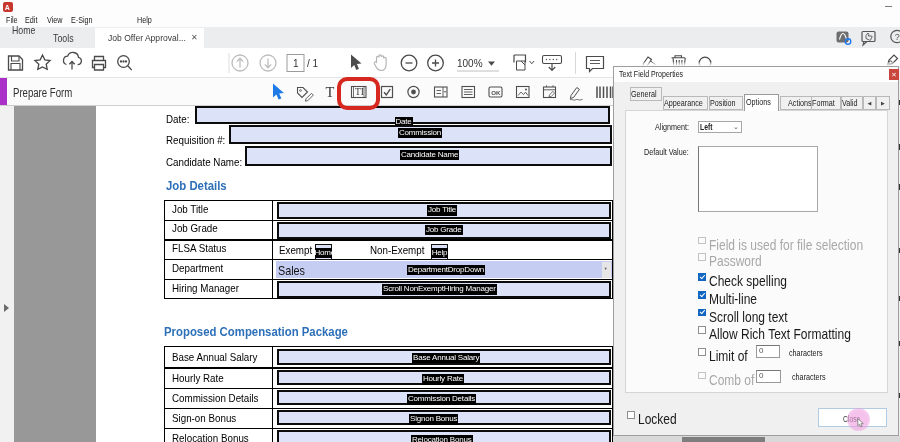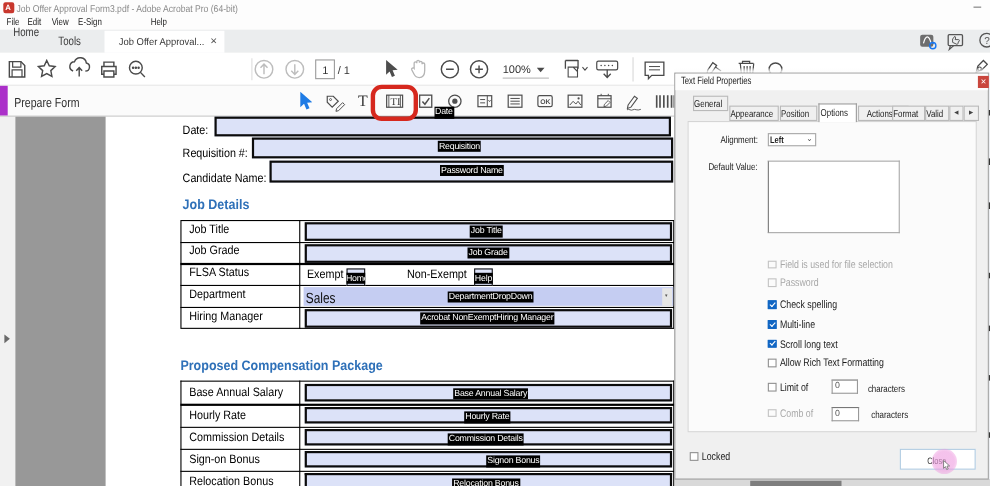--- a/index.html
+++ b/index.html
@@ -8,34 +8,33 @@
   #stage { position:relative; width:900px; height:442px; background:#fff; }
   .tag { position:absolute; background:#000; color:#fff; font-size:8px; line-height:10.5px; height:10.5px; padding:0 1px; text-align:center; white-space:nowrap; letter-spacing:-0.2px; }
   .fld { position:absolute; background:#dce2f8; border:2px solid #0c0c0c; }
   .lbl { position:absolute; font-size:11px; color:#000; white-space:nowrap; transform:scaleX(0.89); transform-origin:0 50%; }
   .tabx { position:absolute; height:13.5px; border:1px solid #b9b9b9; background:#f0f0f0; font-size:9px; color:#222; text-align:center; line-height:12px; white-space:nowrap; }
   .tabx.on { height:16.5px; background:#fff; border-color:#9a9a9a; border-bottom:none; z-index:2; line-height:15px; }
   .sx80 { display:inline-block; transform:scaleX(0.8); transform-origin:0 0; white-space:nowrap; }
   .dtx { position:absolute; font-size:9px; color:#1a1a1a; white-space:nowrap; }
   .cbrow { position:absolute; left:84px; height:9px; white-space:nowrap; }
   .cbrow .cb { position:absolute; left:0; top:0; width:7.6px; height:7.6px; background:#fff; border:1px solid #8f8f8f; }
-  .cbrow .ct { position:absolute; left:10.5px; top:-1px; font-size:10px; color:#1a1a1a; }
+  .cbrow .ct { position:absolute; left:10.5px; top:-1px; font-size:15px; color:#1a1a1a; }
   .cbrow.dis .cb { border-color:#c3c3c3; background:#fbfbfb; }
   .cbrow.dis .ct { color:#a8a8a8; }
   .cbrow.on2 .cb { background:#1166c4; border-color:#1166c4; }
   .cbrow.on2 .cb:after { content:""; position:absolute; left:1.4px; top:0.8px; width:3.6px; height:2.2px; border-left:1.2px solid #fff; border-bottom:1.2px solid #fff; transform:rotate(-48deg); }
 </style>
 </head>
 <body>
 <div id="stage">
 
   <div class="abs" style="left:0;top:0;width:900px;height:13px;background:#fdfdfd;"></div>
   <div class="abs" style="left:3px;top:2px;width:10px;height:10px;background:#c8372d;border-radius:2px;"></div>
   <div class="abs" style="left:4.7px;top:3.5px;width:6.6px;height:7px;color:#fff;font-size:7px;font-weight:bold;line-height:7px;">A</div>
-  <div class="abs" style="left:15.3px;top:3px;height:11px;line-height:10px;font-size:9px;color:#8a8a8a;"><span style="display:inline-block;transform:scaleX(0.868);transform-origin:0 0;white-space:nowrap;">Job Offer Approval Form3.pdf - Adobe Acrobat Pro (64-bit)</span></div>
   <div class="abs" style="left:885px;top:6px;width:7px;height:1.4px;background:#7a7a7a;"></div>
 
   <div class="abs" style="left:0;top:13px;width:900px;height:14px;background:#fdfdfd;"></div>
   <div class="abs" style="left:5.7px;top:15px;font-size:9px;color:#1c1c1c;"><span class="sx80">File</span></div>
   <div class="abs" style="left:25.2px;top:15px;font-size:9px;color:#1c1c1c;"><span class="sx80">Edit</span></div>
   <div class="abs" style="left:47px;top:15px;font-size:9px;color:#1c1c1c;"><span class="sx80">View</span></div>
   <div class="abs" style="left:70.7px;top:15px;font-size:9px;color:#1c1c1c;"><span class="sx80">E-Sign</span></div>
   <div class="abs" style="left:100.4px;top:29px;font-size:9px;color:#1c1c1c;"><span class="sx80">Window</span></div>
   <div class="abs" style="left:136.8px;top:15px;font-size:9px;color:#1c1c1c;"><span class="sx80">Help</span></div>
 
@@ -183,29 +182,29 @@
 
   <div class="abs" style="left:0;top:106px;width:900px;height:336px;background:#989898;"></div>
   <div class="abs" style="left:0;top:106px;width:14px;height:336px;background:#f1f1f1;"></div>
   <div class="abs" style="left:4px;top:304px;width:0;height:0;border-left:5px solid #6a6a6a;border-top:4px solid transparent;border-bottom:4px solid transparent;"></div>
 
   <div class="abs" style="left:96px;top:106px;width:517px;height:336px;background:#ffffff;"></div>
   <div id="page">
 
     <div class="lbl" style="left:166px;top:112.5px;">Date:</div>
     <div class="fld" style="left:195px;top:106px;width:415px;height:18px;"></div>
-    <div class="tag" style="left:394.5px;top:97px;">Date</div>
+    <div class="tag" style="left:394.5px;top:117px;">Date</div>
 
     <div class="lbl" style="left:166px;top:134px;">Requisition #:</div>
     <div class="fld" style="left:229px;top:125px;width:383px;height:19px;"></div>
-    <div class="tag" style="left:398px;top:127.5px;">Requisition</div>
+    <div class="tag" style="left:398px;top:127.5px;">Commission</div>
 
     <div class="lbl" style="left:166px;top:155.5px;">Candidate Name:</div>
     <div class="fld" style="left:245px;top:146px;width:367px;height:20px;"></div>
-    <div class="tag" style="left:400px;top:149.5px;">Password Name</div>
+    <div class="tag" style="left:400px;top:149.5px;">Candidate Name</div>
 
     <div class="abs" style="left:166px;top:179px;font-size:12.5px;font-weight:bold;color:#2e70b8;transform:scaleX(0.91);transform-origin:0 0;">Job Details</div>
 
     <div class="abs" style="left:163.5px;top:200px;width:449.5px;height:99px;border:1.4px solid #000;"></div>
     <div class="abs" style="left:272px;top:200px;width:1.4px;height:99px;background:#000;"></div>
     <div class="abs" style="left:163.5px;top:219.7px;width:449.5px;height:1.4px;background:#000;"></div>
     <div class="abs" style="left:163.5px;top:239.4px;width:449.5px;height:1.4px;background:#000;"></div>
     <div class="abs" style="left:163.5px;top:259.1px;width:449.5px;height:1.4px;background:#000;"></div>
     <div class="abs" style="left:163.5px;top:278.8px;width:449.5px;height:1.4px;background:#000;"></div>
 
@@ -228,21 +227,21 @@
     <div class="abs" style="left:431px;top:244px;width:17px;height:15.5px;background:#dce2f8;border:1.4px solid #111;"></div>
     <div class="tag" style="left:431px;top:247.5px;width:17px;overflow:hidden;padding:0;">Help</div>
 
     <div class="abs" style="left:276px;top:261px;width:335.5px;height:17px;background:#c5cdf2;"></div>
     <div class="abs" style="left:277.5px;top:262.5px;font-size:13.5px;color:#111;transform:scaleX(0.8);transform-origin:0 0;">Sales</div>
     <div class="tag" style="left:407px;top:264.8px;">DepartmentDropDown</div>
     <div class="abs" style="left:601.7px;top:262px;width:9.8px;height:15.5px;background:#e6e6e6;"></div>
     <div class="abs" style="left:604.5px;top:265.5px;width:5px;height:5px;font-size:4.5px;color:#555;line-height:5px;">▾</div>
 
     <div class="fld" style="left:276.5px;top:281px;width:334.5px;height:16.5px;"></div>
-    <div class="tag" style="left:382px;top:284px;">Acrobat NonExemptHiring Manager</div>
+    <div class="tag" style="left:382px;top:284px;">Scroll NonExemptHiring Manager</div>
 
     <div class="abs" style="left:164px;top:325px;font-size:12.5px;font-weight:bold;color:#2e70b8;transform:scaleX(0.91);transform-origin:0 0;">Proposed Compensation Package</div>
 
     <div class="abs" style="left:163.5px;top:345.5px;width:449.5px;height:96.5px;border:1.4px solid #000;border-bottom:none;"></div>
     <div class="abs" style="left:272px;top:345.5px;width:1.4px;height:96.5px;background:#000;"></div>
     <div class="abs" style="left:163.5px;top:367.4px;width:449.5px;height:1.4px;background:#000;"></div>
     <div class="abs" style="left:163.5px;top:387.5px;width:449.5px;height:1.4px;background:#000;"></div>
     <div class="abs" style="left:163.5px;top:407.6px;width:449.5px;height:1.4px;background:#000;"></div>
     <div class="abs" style="left:163.5px;top:427.7px;width:449.5px;height:1.4px;background:#000;"></div>
 
@@ -252,21 +251,21 @@
     <div class="lbl" style="left:172px;top:411.5px;">Sign-on Bonus</div>
     <div class="lbl" style="left:172px;top:431.5px;">Relocation Bonus</div>
 
     <div class="fld" style="left:276.5px;top:349px;width:334.5px;height:15.5px;"></div>
     <div class="tag" style="left:412px;top:352.8px;">Base Annual Salary</div>
     <div class="fld" style="left:276.5px;top:369.5px;width:334.5px;height:15.5px;"></div>
     <div class="tag" style="left:422px;top:374.3px;">Hourly Rate</div>
     <div class="fld" style="left:276.5px;top:389.6px;width:334.5px;height:15.5px;"></div>
     <div class="tag" style="left:407px;top:394.3px;">Commission Details</div>
     <div class="fld" style="left:276.5px;top:409.7px;width:334.5px;height:15.5px;"></div>
-    <div class="tag" style="left:442px;top:414.4px;">Signon Bonus</div>
+    <div class="tag" style="left:409px;top:414.4px;">Signon Bonus</div>
     <div class="fld" style="left:276.5px;top:429.8px;width:334.5px;height:12.2px;border-bottom:none;"></div>
     <div class="tag" style="left:411px;top:434.5px;">Relocation Bonus</div>
   </div>
 
   <div class="abs" style="left:613px;top:435.5px;width:287px;height:6.5px;background:#d9d9d9;"></div>
   <div class="abs" style="left:682px;top:436.5px;width:83px;height:5.5px;background:#7e7e7e;"></div>
 
   <div class="abs" style="left:613px;top:62px;width:286px;height:4px;background:linear-gradient(to bottom, rgba(253,253,253,0.25), rgba(253,253,253,0.98));"></div>
 
   <div id="dialog" class="abs" style="left:613px;top:66px;width:285.5px;height:369.5px;background:#f0f0f0;border:1px solid #9e9e9e;">

